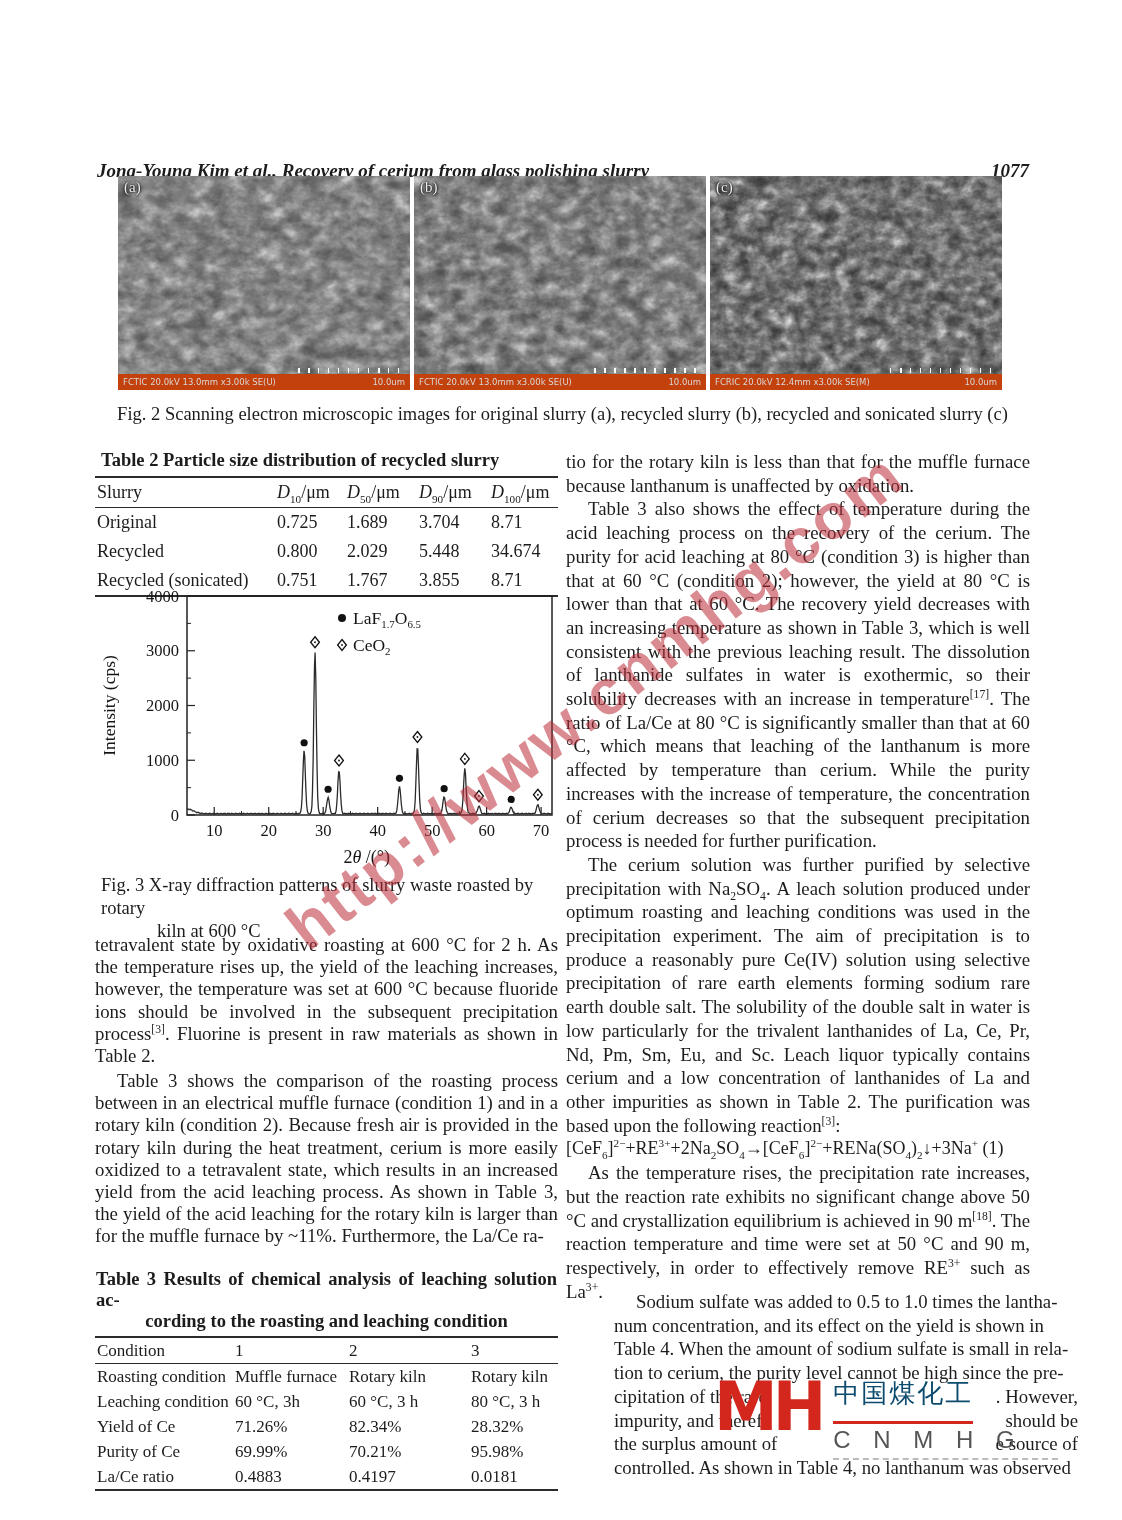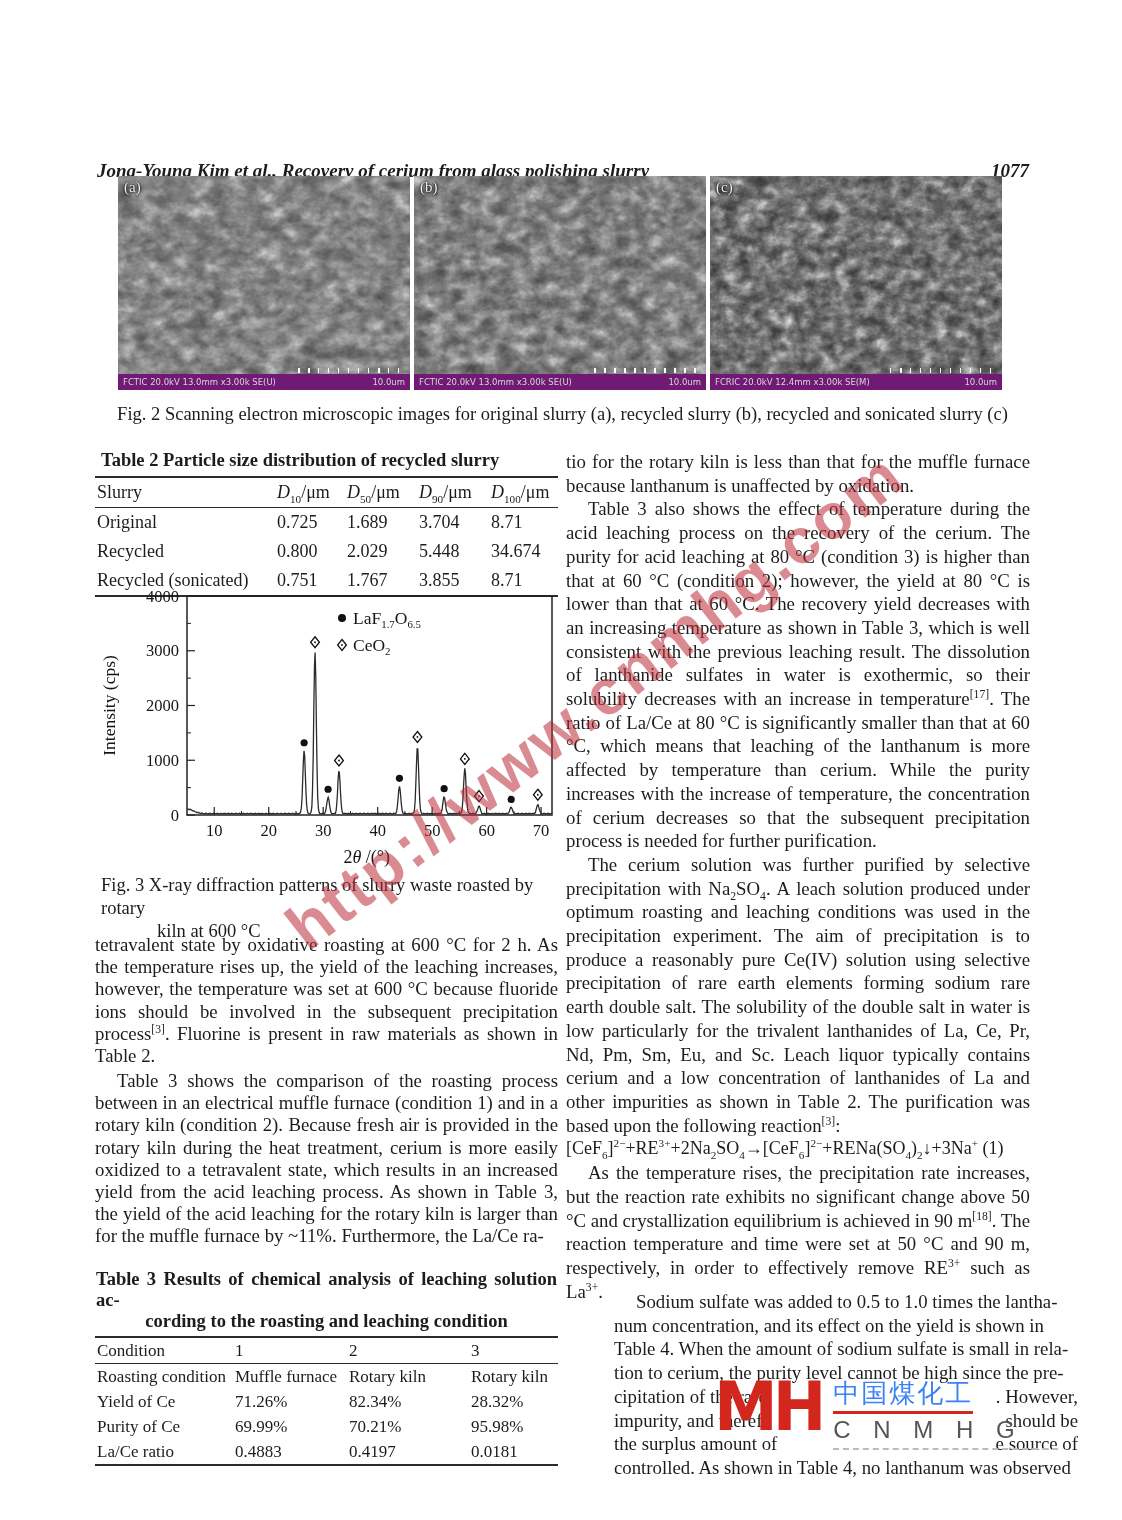--- a/index.html
+++ b/index.html
@@ -7,21 +7,21 @@
         font-family:"Liberation Serif",serif;color:#1c1c1c;}
   
   .running-head{position:absolute;left:97px;top:120px;width:932px;display:flex;
     justify-content:space-between;font-style:italic;font-weight:bold;font-size:19px;margin-top:40px;}
   
   .fig2{position:absolute;left:118px;top:176px;display:flex;gap:4px;}
   .sem-panel{position:relative;width:292px;height:214px;background:#444;overflow:hidden;}
   .sem-panel svg{display:block;}
   .sem-label{position:absolute;top:3px;left:6px;color:#eeeeee;font-size:15px;
     text-shadow:0 0 2px #000,0 0 3px #000;font-family:"Liberation Serif",serif;}
-  .infobar{position:absolute;left:0;right:0;bottom:0;height:16px;background:#701a75;color:#d8d8d8;
+  .infobar{position:absolute;left:0;right:0;bottom:0;height:16px;background:#c2410c;color:#d8d8d8;
     display:flex;justify-content:space-between;align-items:center;padding:0 5px;
     font-family:"DejaVu Sans",sans-serif;font-size:8.5px;white-space:nowrap;}
   .ruler{position:absolute;right:8px;bottom:17px;width:104px;height:5px;
     background-image:repeating-linear-gradient(90deg,#ffffff 0 1.5px,transparent 1.5px 10px);}
   .fig2-caption{position:absolute;left:95px;top:404px;width:935px;text-align:center;font-size:18.5px;}
   
   .blk-left{position:absolute;left:95px;width:463px;}
   .tbl-title{font-weight:bold;font-size:18.5px;margin:0 0 5px 6px;}
   table.sci{border-collapse:collapse;width:100%;font-size:18px;}
   table.sci th,table.sci td{font-weight:normal;text-align:left;padding:4px 2px;}
@@ -50,21 +50,21 @@
   
   .watermark{position:absolute;left:272px;top:906px;transform:rotate(-38deg);transform-origin:0 0;
     font-family:"Liberation Sans",sans-serif;font-weight:bold;font-size:64px;letter-spacing:3px;
     color:rgba(188,44,54,0.55);white-space:nowrap;z-index:5;pointer-events:none;}
   
   .logo{position:absolute;left:714px;top:1376px;display:flex;align-items:flex-start;z-index:6;}
   .logo-mono{font-family:"DejaVu Sans",sans-serif;font-weight:bold;font-size:64px;line-height:58px;
     letter-spacing:-5px;color:#d3261c;transform:scaleY(1.05);transform-origin:top left;}
   .logo-right{margin-left:12px;}
   .logo-cn{display:inline-block;font-family:Liberation Mono, monospace;font-size:26px;letter-spacing:2px;
-    color:#3b82f6;border-bottom:3px solid #d3261c;padding-bottom:0;}
+    color:#0c4a6e;border-bottom:3px solid #d3261c;padding-bottom:10px;}
   .logo-latin{font-family:"Liberation Sans",sans-serif;font-size:24px;letter-spacing:8px;color:#555;margin-top:2px;}
   .logo-dash{display:block;width:225px;border-bottom:2px dashed #bbb;margin-top:4px;}
 </style>
 </head>
 <body>
 
 <div class="page">
 
   <div class="running-head">
     <span>Jong-Young Kim et al., Recovery of cerium from glass polishing slurry</span>
@@ -267,20 +267,26 @@
         </tr>
       </thead>
       <tbody>
         <tr>
             <td>Roasting condition</td>
             <td>Muffle furnace</td>
             <td>Rotary kiln</td>
             <td>Rotary kiln</td>
           </tr>
         <tr>
+            <td>Leaching condition</td>
+            <td>60 °C, 3h</td>
+            <td>60 °C, 3 h</td>
+            <td>80 °C, 3 h</td>
+          </tr>
+        <tr>
             <td>Yield of Ce</td>
             <td>71.26%</td>
             <td>82.34%</td>
             <td>28.32%</td>
           </tr>
         <tr>
             <td>Purity of Ce</td>
             <td>69.99%</td>
             <td>70.21%</td>
             <td>95.98%</td>

